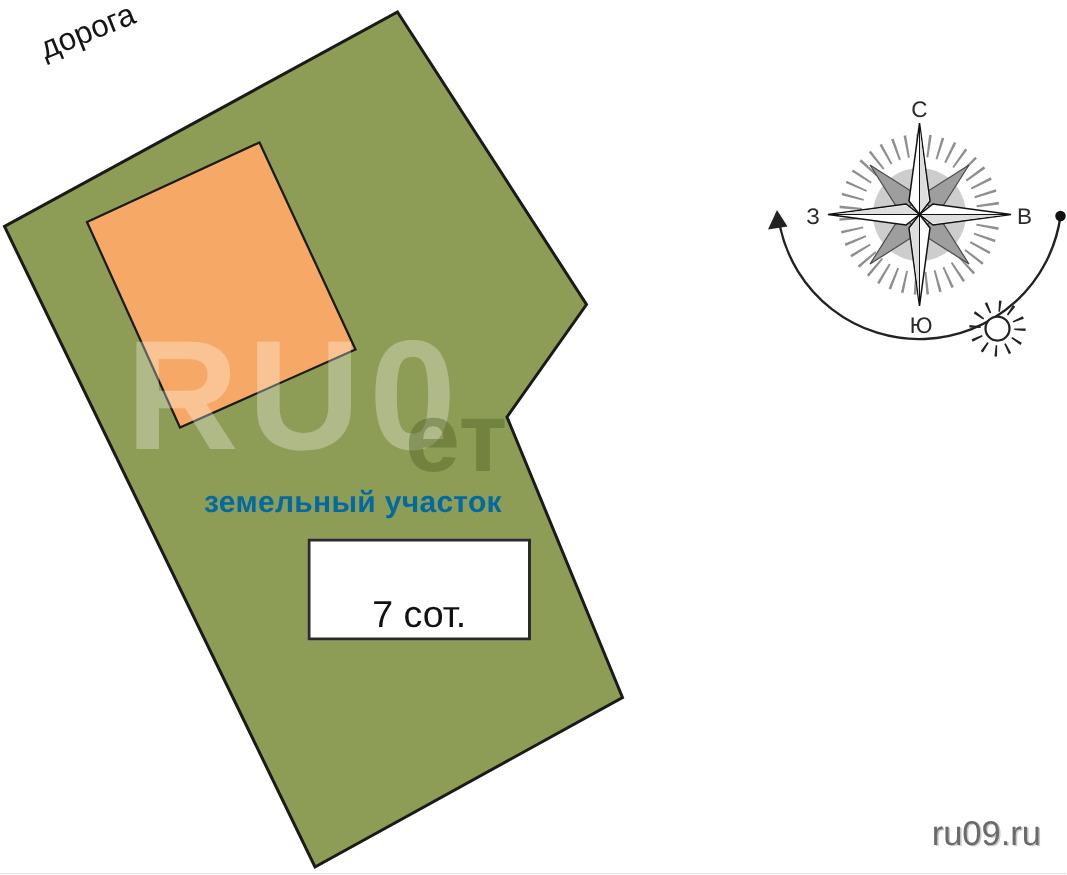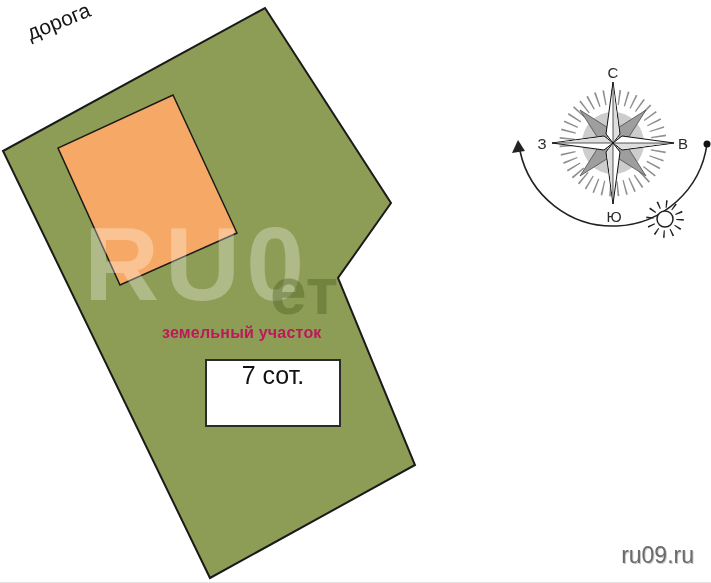--- a/index.html
+++ b/index.html
@@ -15,27 +15,27 @@
   .watermark{position:absolute;pointer-events:none;white-space:nowrap;}
   .wm-large{
     left:84px;top:212px;font-size:104px;font-weight:bold;letter-spacing:6px;
     color:rgba(255,255,255,0.30);line-height:1;
   }
   .wm-small{
     left:270px;top:258px;font-size:66px;font-weight:bold;
     color:rgba(73,92,31,0.40);line-height:1;
   }
   .plot-label{
-    position:absolute;left:162px;top:324px;font-size:16px;font-weight:600;
-    color:#be185d;white-space:nowrap;letter-spacing:0.2px;
+    position:absolute;left:136px;top:324px;font-size:20px;font-weight:600;
+    color:#0369a1;white-space:nowrap;letter-spacing:0.2px;
   }
   .area-box{
-    position:absolute;left:205px;top:359px;width:136px;height:68px;
+    position:absolute;left:205px;top:359px;width:149px;height:68px;
     background:#ffffff;border:2px solid #2b2b2b;box-sizing:border-box;
-    display:flex;align-items:flex-start;justify-content:center;
+    display:flex;align-items:flex-end;justify-content:center;
     font-size:25px;color:#111;
   }
   .site-label{
     position:absolute;right:17px;top:542px;font-size:23px;color:#6b6b6b;
     text-shadow:1px 1px 0 #c9c9c9;white-space:nowrap;
   }
   text.compass-label{font-size:15px;fill:#2a2a2a;font-family:"Liberation Sans",sans-serif;}
 </style>
 </head>
 <body>

